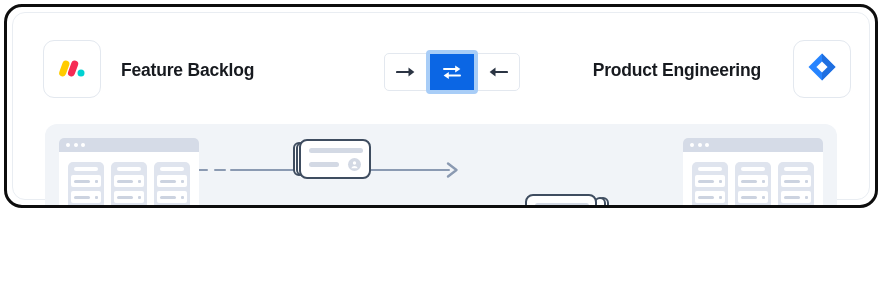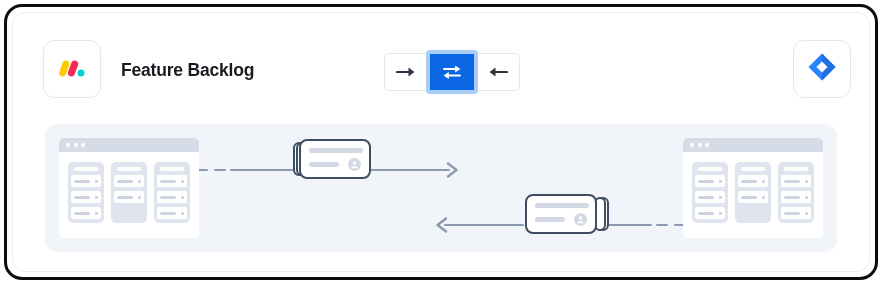--- a/index.html
+++ b/index.html
@@ -12,21 +12,21 @@
     height: 290px;
     font-family: "Liberation Sans", sans-serif;
     overflow: hidden;
   }
 
   .frame {
     position: absolute;
     left: 4px;
     top: 4px;
     width: 874px;
-    height: 276px;
+    height: 204px;
     box-sizing: border-box;
     background: #ffffff;
     border: 3px solid #0d0d0d;
     border-radius: 18px;
     overflow: hidden;
   }
   .frame-inner {
     position: absolute;
     left: 5px;
     top: 5px;
@@ -315,20 +315,21 @@
       <div class="seg">
         <span>
           <svg width="20" height="14" viewBox="0 0 20 14">
             <path d="M19 7 H6" stroke="#2b3443" stroke-width="2.2" stroke-linecap="round"></path>
             <path d="M7.5 2.6 L1.6 7 L7.5 11.4 Z" fill="#2b3443"></path>
           </svg>
         </span>
       </div>
     </div>
 
+    <div class="title title-right">Product Engineering</div>
     <div class="logo-tile logo-right">
       <span>
         <svg width="30" height="30" viewBox="0 0 30 30">
           <path d="M15 1.5 L28.5 15 L15 28.5 L1.5 15 Z" fill="#2684ff"></path>
           <path d="M15 1.5 L28.5 15 L15 28.5 Z" fill="#1f6fe0"></path>
           <path d="M15 9.4 L20.6 15 L15 20.6 L9.4 15 Z" fill="#ffffff"></path>
         </svg>
       </span>
     </div>
   </div>

